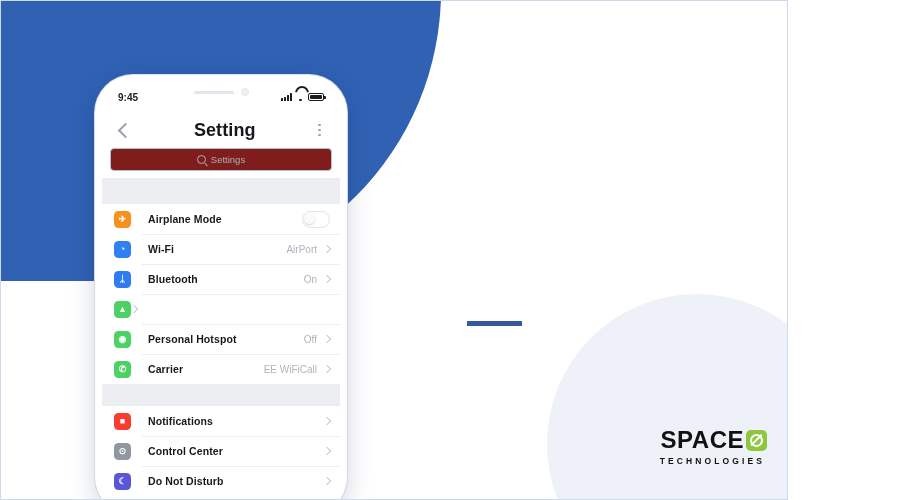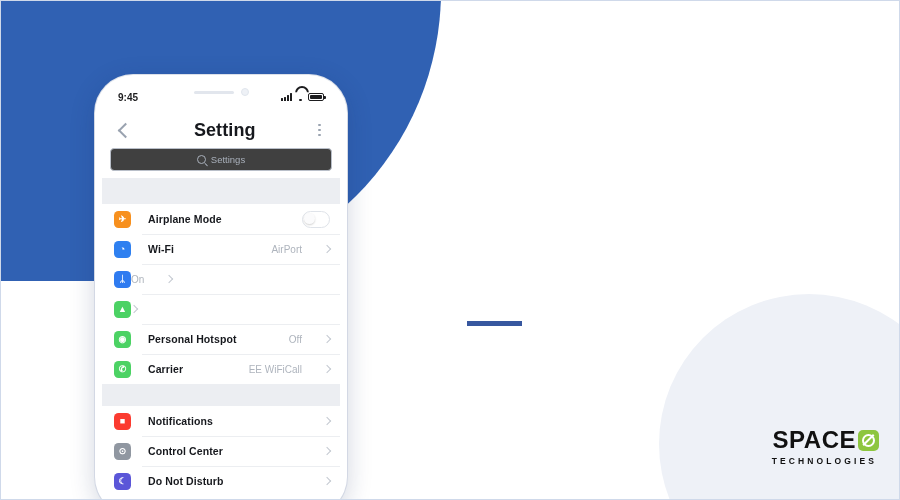--- a/index.html
+++ b/index.html
@@ -2,21 +2,21 @@
 <html><head>
 <meta charset="utf-8">
 <style>
   html,body{margin:0;padding:0;}
   body{
     font-family:"Liberation Sans", sans-serif;
     background:#ffffff;
   }
   #canvas{
     position:relative;
-    width:900px;height:500px;
+    width:788px;height:500px;
     overflow:hidden;
     background:#ffffff;
     box-sizing:border-box;
     border:1px solid #cfd9ea;
   }
   
   .blue-blob{
     position:absolute;
     left:-200px; top:-230px;
     width:645px; height:500px;
@@ -155,21 +155,21 @@
     width:9px;height:9px;border-left:2px solid #9aa3b0;border-bottom:2px solid #9aa3b0;
     transform:rotate(45deg);margin-left:3px;
   }
   .nav-title{font-size:18px;font-weight:bold;color:#16181d;letter-spacing:0.1px;}
   .nav-more{display:flex;flex-direction:column;gap:2.5px;align-items:center;padding-right:4px;}
   .nav-more i{width:2.5px;height:2.5px;border-radius:50%;background:#9aa3b0;display:block;}
 
   
   .search-wrap{background:#ffffff;padding:0 8px 7px;}
   .search-box{
-    height:21px;border:1.6px solid #b9bfc9;border-radius:4px;background:#404040;
+    height:21px;border:1.6px solid #b9bfc9;border-radius:4px;background:#7f1d1d;
     display:flex;align-items:center;justify-content:center;gap:5px;
   }
   .mag{
     width:7px;height:7px;border:1.4px solid #a9b0bb;border-radius:50%;position:relative;
   }
   .mag::after{
     content:"";position:absolute;right:-3.2px;bottom:-2px;width:4px;height:1.4px;
     background:#a9b0bb;transform:rotate(45deg);border-radius:1px;
   }
   .search-ph{font-size:9.5px;color:#a9b0bb;}
@@ -188,21 +188,21 @@
   }
   .ic{
     width:17px;height:17px;border-radius:4.5px;flex:0 0 17px;
     display:flex;align-items:center;justify-content:center;
     color:#fff;font-size:10px;line-height:1;
   }
   .row-label{
     margin-left:17px;font-size:10.5px;font-weight:bold;color:#16181d;flex:1;
     letter-spacing:0.1px;
   }
-  .row-val{font-size:10px;color:#aeb4bd;margin-right:22px;}
+  .row-val{font-size:10px;color:#aeb4bd;margin-right:7px;}
   .chev{
     width:5px;height:5px;border-top:1.3px solid #c3c8d0;border-right:1.3px solid #c3c8d0;
     transform:rotate(45deg);flex:0 0 5px;
   }
   .toggle{
     width:26px;height:15px;border-radius:9px;background:#ffffff;
     border:1.3px solid #dfe3e9;position:relative;flex:0 0 26px;
   }
   .toggle::after{
     content:"";position:absolute;left:1px;top:1px;width:11px;height:11px;
@@ -276,20 +276,21 @@
               <span class="g">◔</span>
             </div>
             <div class="row-label">Wi-Fi</div>
             <div class="row-val">AirPort</div>
             <div class="chev"></div>
           </div>
           <div class="row">
             <div class="ic" style="background: rgb(47, 123, 240);">
               <span class="g">ᛦ</span>
             </div>
+            <div class="row-label">Bluetooth</div>
             <div class="row-val">On</div>
             <div class="chev"></div>
           </div>
           <div class="row">
             <div class="ic" style="background: rgb(76, 210, 100);">
               <span class="g">▲</span>
             </div>
             <div class="chev"></div>
           </div>
           <div class="row">

